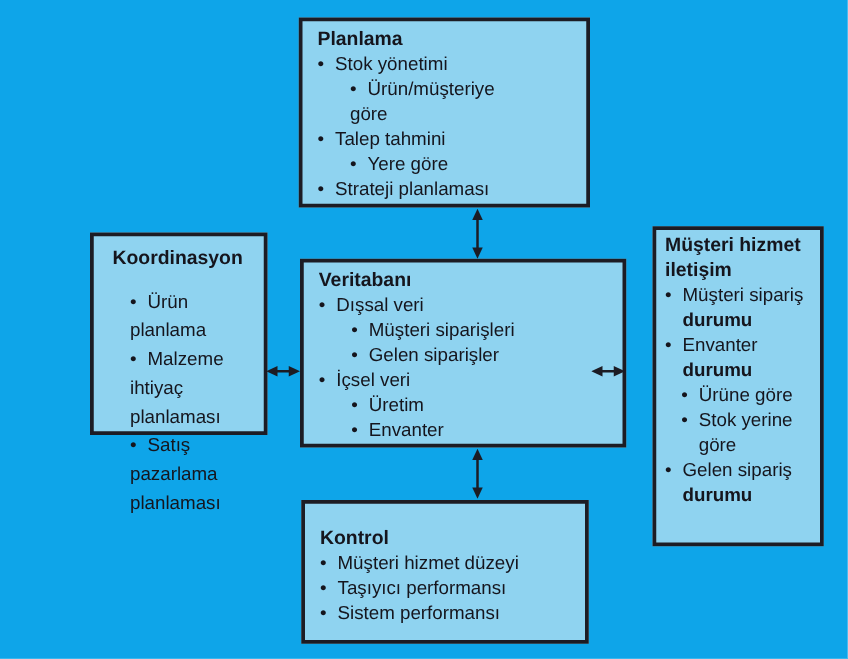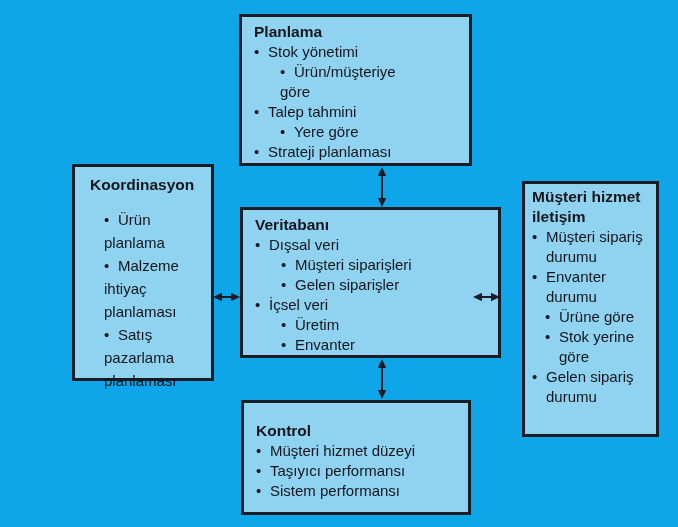--- a/index.html
+++ b/index.html
@@ -38,30 +38,30 @@
   .line { white-space: nowrap; }
   .blt { display: inline-block; width: 14px; text-align: left; }
   
   .l1 { padding-left: 12px; }
   .l1.cont { padding-left: 26px; }
   .l2 { padding-left: 38px; }
   .l2.cont { padding-left: 52px; }
 
   
   .box-planlama   { left: 239px; top: 14px;  width: 233px; height: 152px; }
-  .box-koordinasyon { left: 72px; top: 164px; width: 142px; height: 217px; line-height: 23px; }
+  .box-koordinasyon { left: 72px; top: 186px; width: 142px; height: 162px; line-height: 23px; }
   .box-koordinasyon .title { padding-left: 15px; line-height: 23px; padding-top: 6px; }
   .box-koordinasyon .lines { margin-top: 12px; }
   .box-koordinasyon .l1 { padding-left: 29px; }
   .box-koordinasyon .l1.cont { padding-left: 29px; }
   .box-veritabani { left: 240px; top: 207px; width: 261px; height: 151px; }
   .box-musteri    { left: 522px; top: 181px; width: 137px; height: 256px; }
   .box-musteri .title { padding: 3px 4px 0 7px; white-space: normal; }
   .box-musteri .l1 { padding-left: 7px; }
-  .box-musteri .l1.cont { padding-left: 21px; }
+  .box-musteri .l1.cont { padding-left: 21px; font-weight: bold; }
   .box-musteri .l2 { padding-left: 20px; }
   .box-musteri .l2.cont { padding-left: 34px; }
   .box-kontrol    { left: 241px; top: 400px; width: 230px; height: 115px; }
   .box-kontrol .title { padding-top: 18px; }
 
   .arrow { position: absolute; color: var(--arrow); }
   .arrow-v-top    { left: 375px; top: 167px; }
   .arrow-v-bottom { left: 375px; top: 359px; }
   .arrow-h-left   { left: 213px; top: 290px; }
   .arrow-h-right  { left: 473px; top: 290px; }

